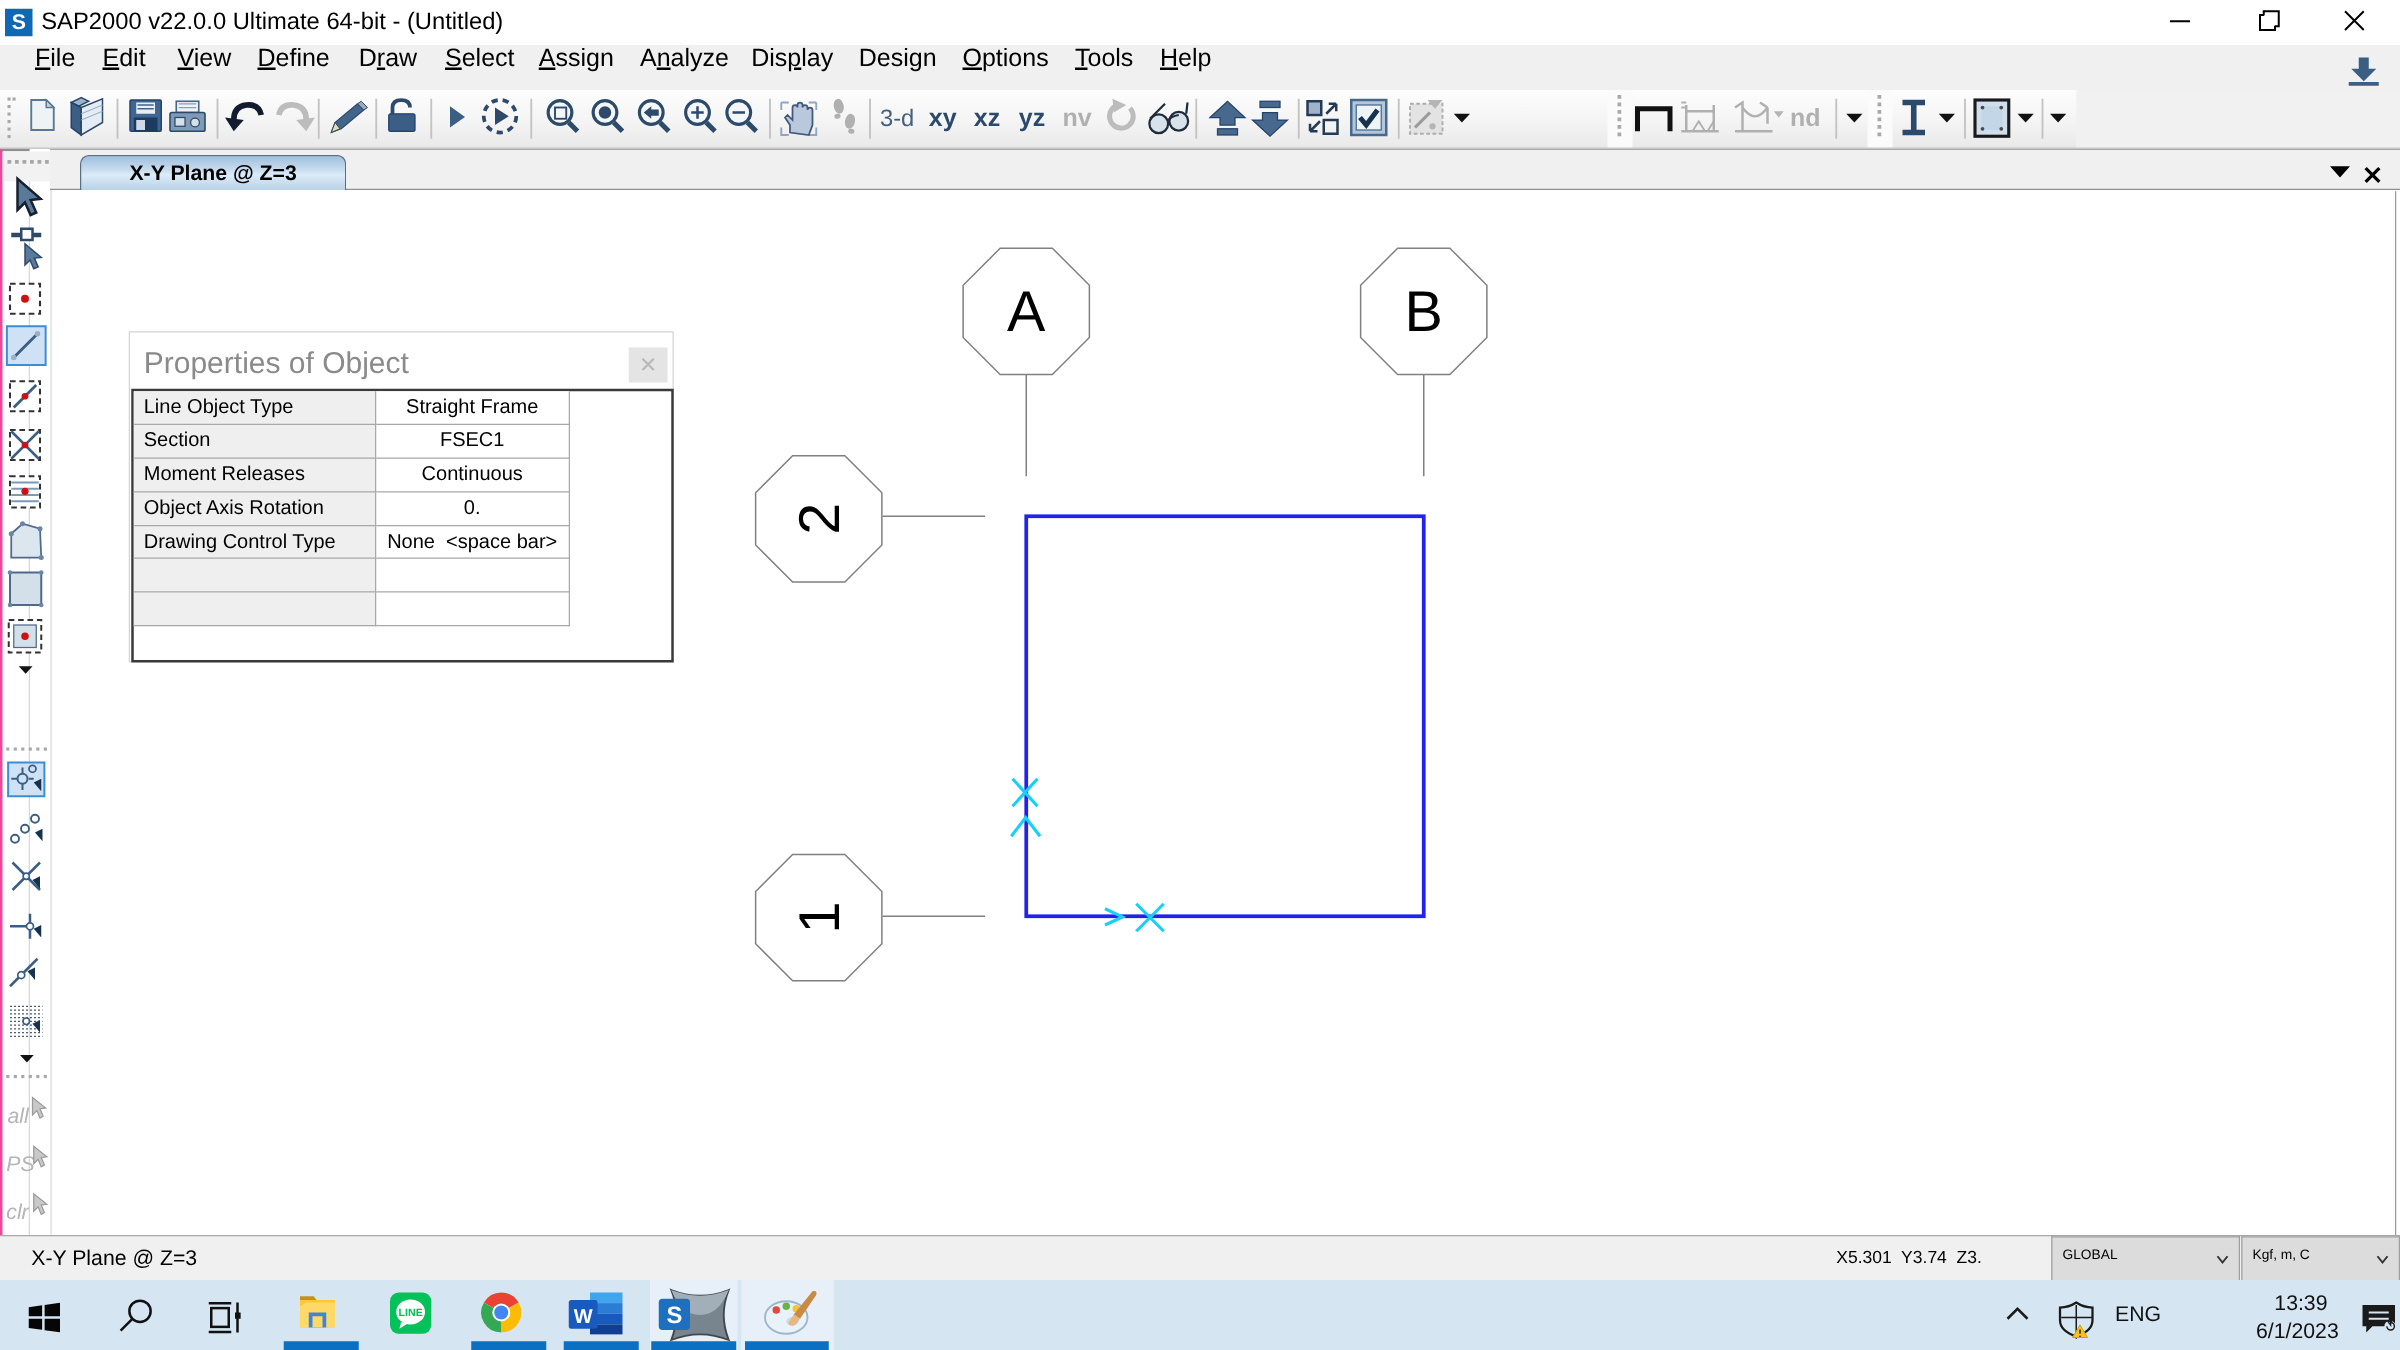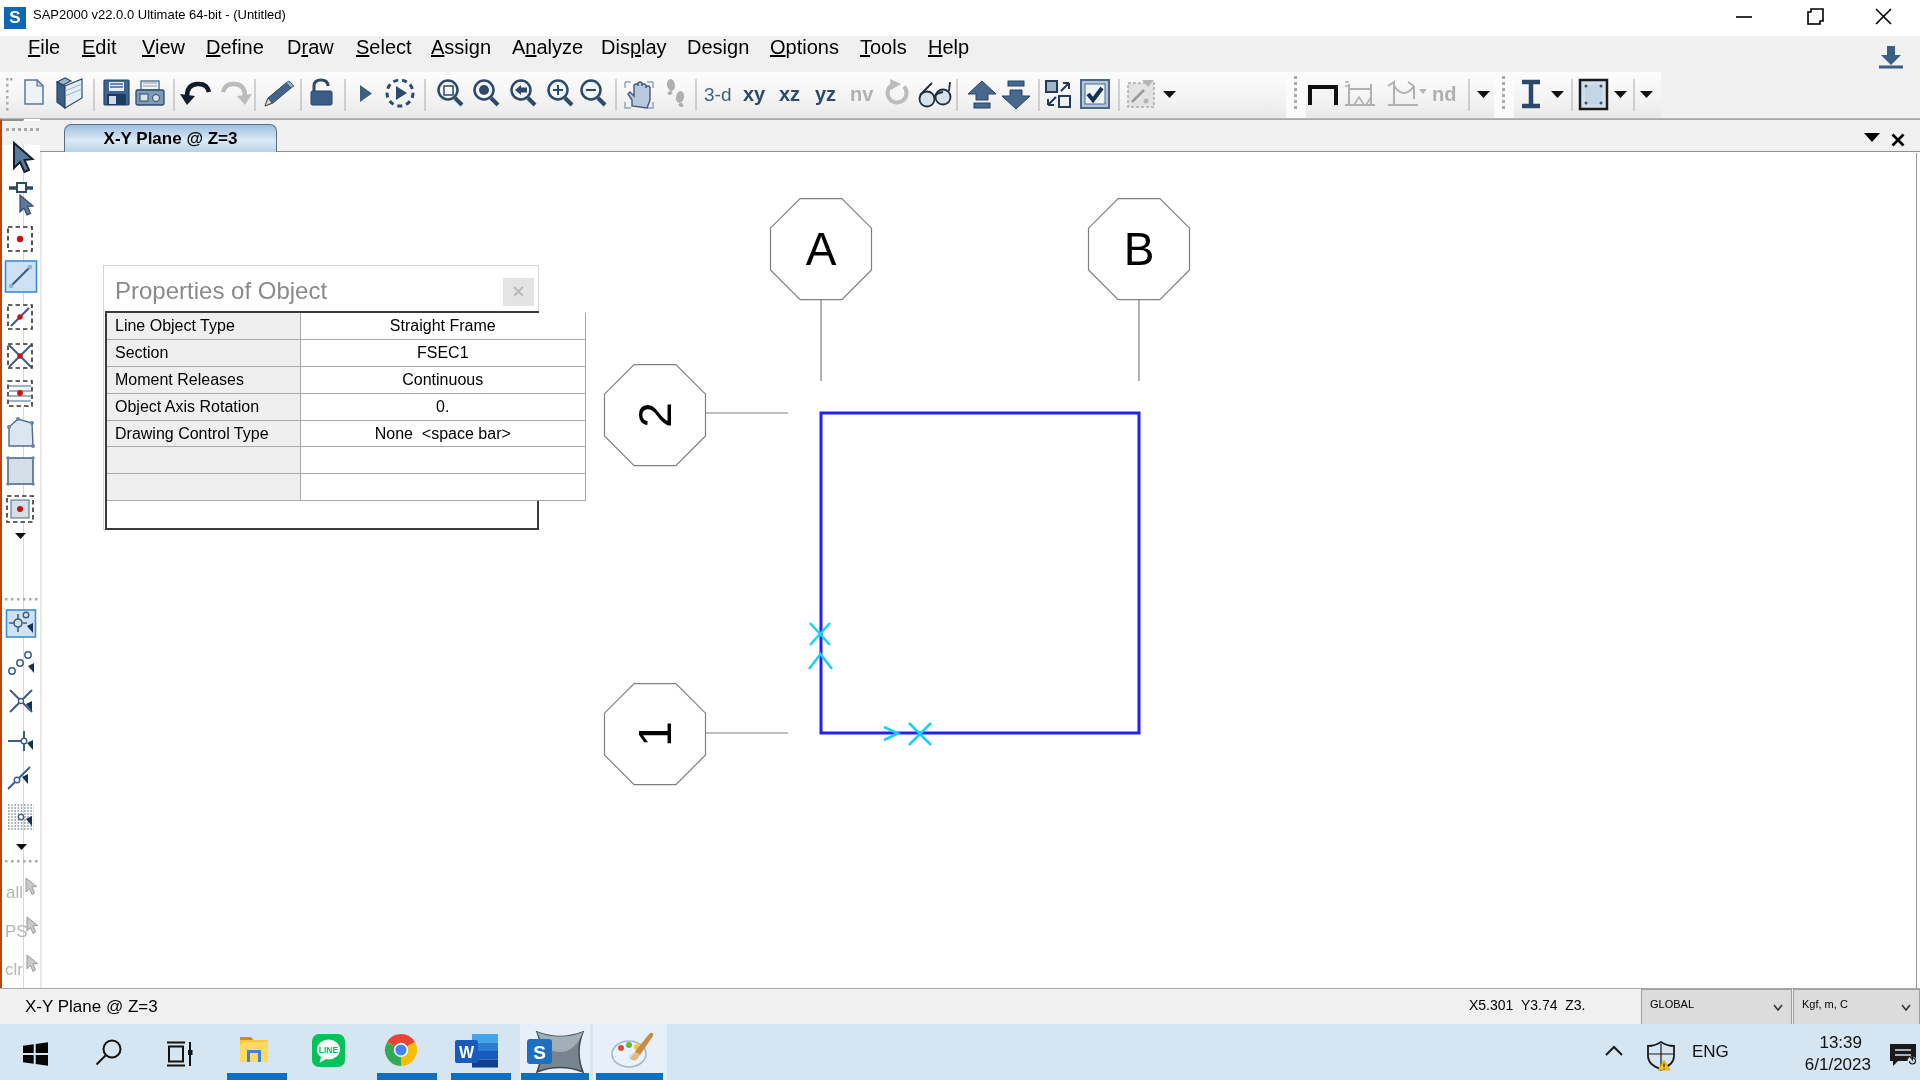--- a/index.html
+++ b/index.html
@@ -4,21 +4,21 @@
 <style>
   * { margin:0; padding:0; box-sizing:border-box; }
   html,body { width:1920px; height:1080px; overflow:hidden; }
   body { font-family:"Liberation Sans", sans-serif; position:relative; background:#fff; }
   .abs { position:absolute; }
 
   
   #titlebar { left:0; top:0; width:1920px; height:36px; background:#fff; }
   #slogo { left:4px; top:7px; width:22px; height:22px; background:#1068b5; color:#fff;
            font-weight:bold; font-size:17px; text-align:center; line-height:22px; }
-  #title { left:33px; top:7px; font-size:13px; color:#000; }
+  #title { left:33px; top:7px; font-size:19px; color:#000; }
 
   
   #menubar { left:0; top:36px; width:1920px; height:36px; background:#f0f0f0; }
   .mi { position:absolute; top:0; font-size:20px; color:#000; }
   .mi u { text-decoration:underline; }
 
   
   #toolbar { left:0; top:72px; width:1920px; height:47px;
              background:linear-gradient(180deg,#fdfdfd 0%,#f4f4f4 55%,#e9e9e9 100%);
              border-bottom:1px solid #b8b8b8; }
@@ -30,31 +30,31 @@
          background:linear-gradient(180deg,#9fc0de 0%,#c8dcee 40%,#dcebf7 55%,#b8d2e8 100%);
          border:1px solid #5a6f82; border-bottom:none; border-radius:7px 7px 0 0;
          text-align:center; font-size:17px; font-weight:bold; color:#000; line-height:27px; }
   #tabddown { right:40px; top:13px; width:0; height:0; border-left:8px solid transparent;
               border-right:8px solid transparent; border-top:9px solid #000; }
   #tabclose { right:14px; top:12px; }
 
   
   #main { left:0; top:152px; width:1920px; height:836px; background:#fff; }
   #lefttb { left:0; top:-33px; width:24px; height:869px; background:#fff;
-            border-left:2px solid #c2410c; border-top:2px solid #8f8f8f; border-right:1px solid #d8d8d8; }
+            border-left:2px solid #ec4899; border-top:2px solid #8f8f8f; border-right:1px solid #d8d8d8;font-style:italic; }
   #canvas { left:42px; top:1px; width:1875px; height:835px; background:#fff; border-right:1px solid #9a9a9a; }
 
   
   #props { left:103px; top:264px; width:436px; height:265px; background:#fff;
            border:1px solid #d4d4d4; }
   #propstitle { left:11px; top:11px; font-size:24px; color:#8a8a8a; }
   #propsx { right:4px; top:12px; width:31px; height:28px; background:#e4e4e4; color:#b5b5b5;
             text-align:center; line-height:26px; font-size:15px; }
   #twrap { left:1px; top:45px; width:434px; height:219px; border:2px solid #3a3a3a; background:#fff; }
-  #ptable { left:0; top:0; width:479px; border-collapse:collapse; font-size:16px; }
+  #ptable { left:0; top:0; width:349px; border-collapse:collapse; font-size:16px; }
   #ptable td { height:26.8px; border:1px solid #a8a8a8; padding:0 0 0 8px; }
   #ptable td.v { text-align:center; padding:0; background:#fff; }
   #ptable td.l { background:#efefef; }
   #ptable tr td { border-top:none; }
   #ptable tr:first-child td { border-top:none; }
   #ptable td:first-child { border-left:none; }
 
   
   #statusbar { left:0; top:988px; width:1920px; height:36px; background:#f0f0f0;
                border-top:1px solid #a8a8a8; }

